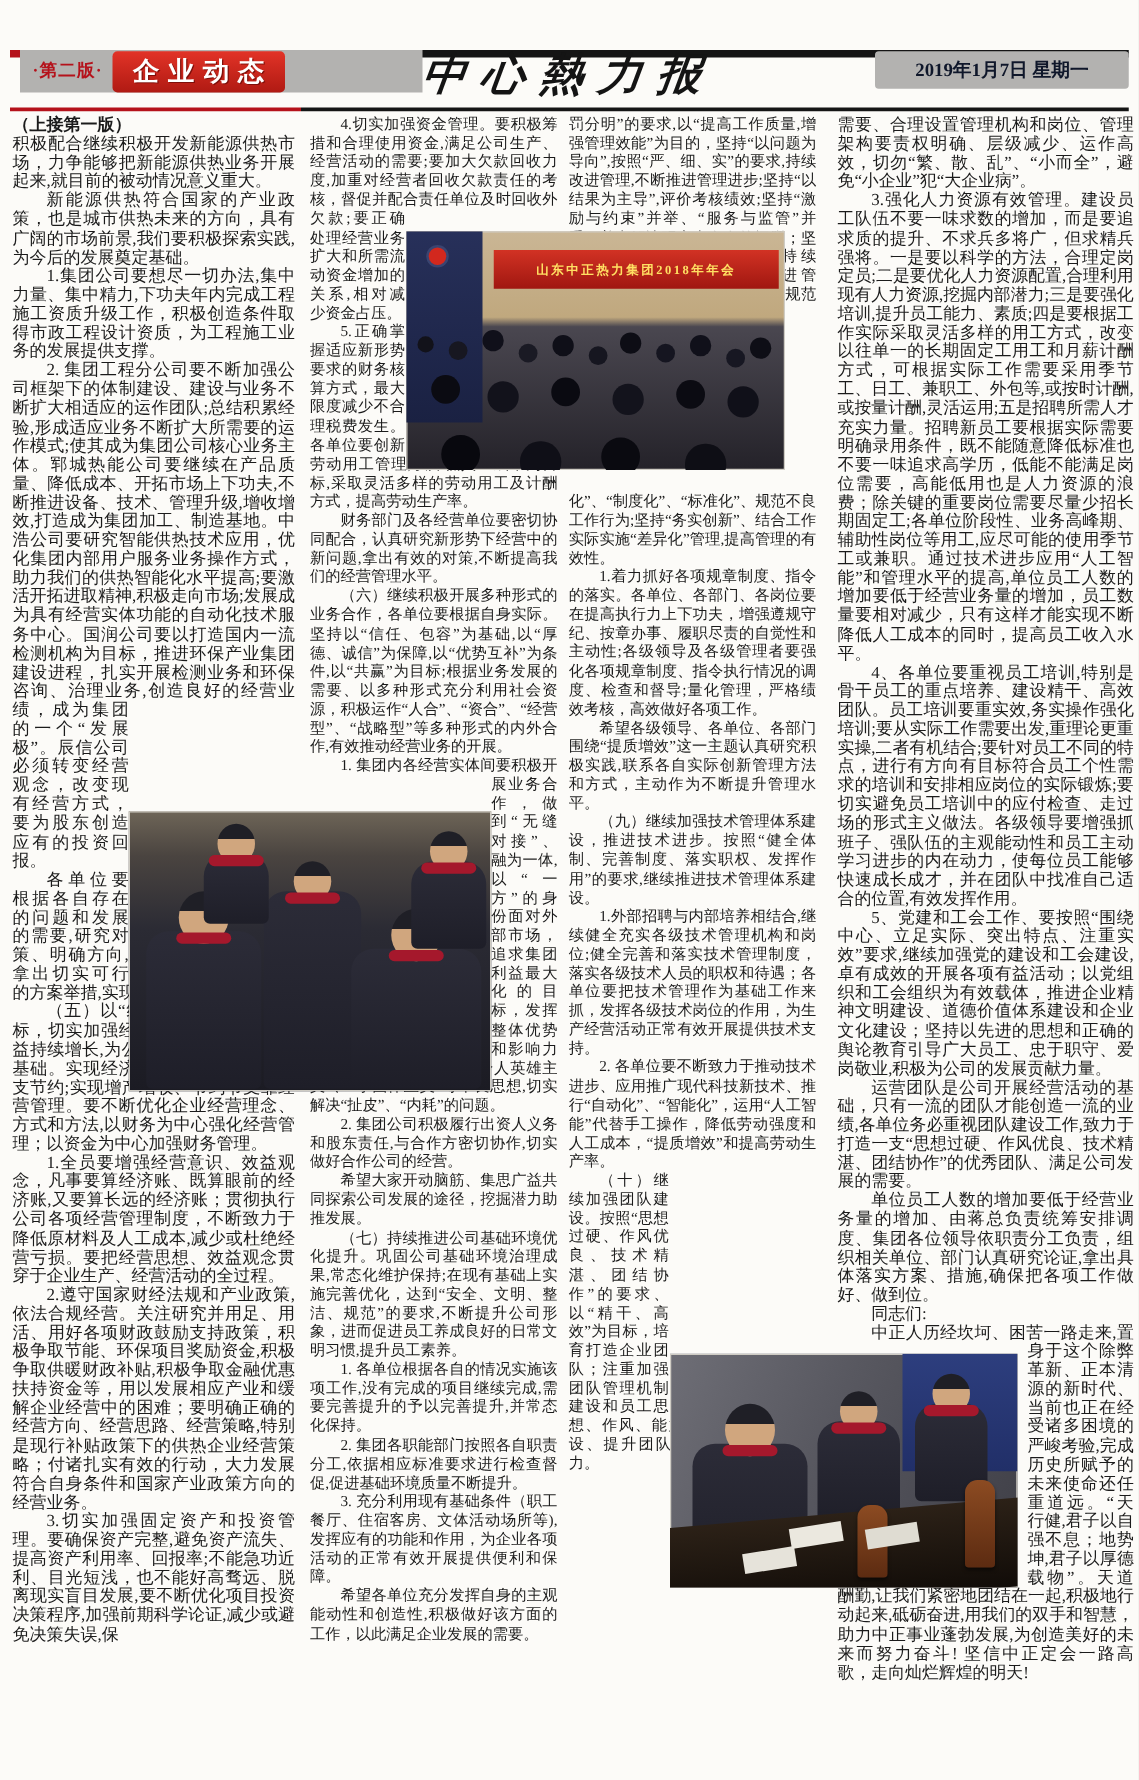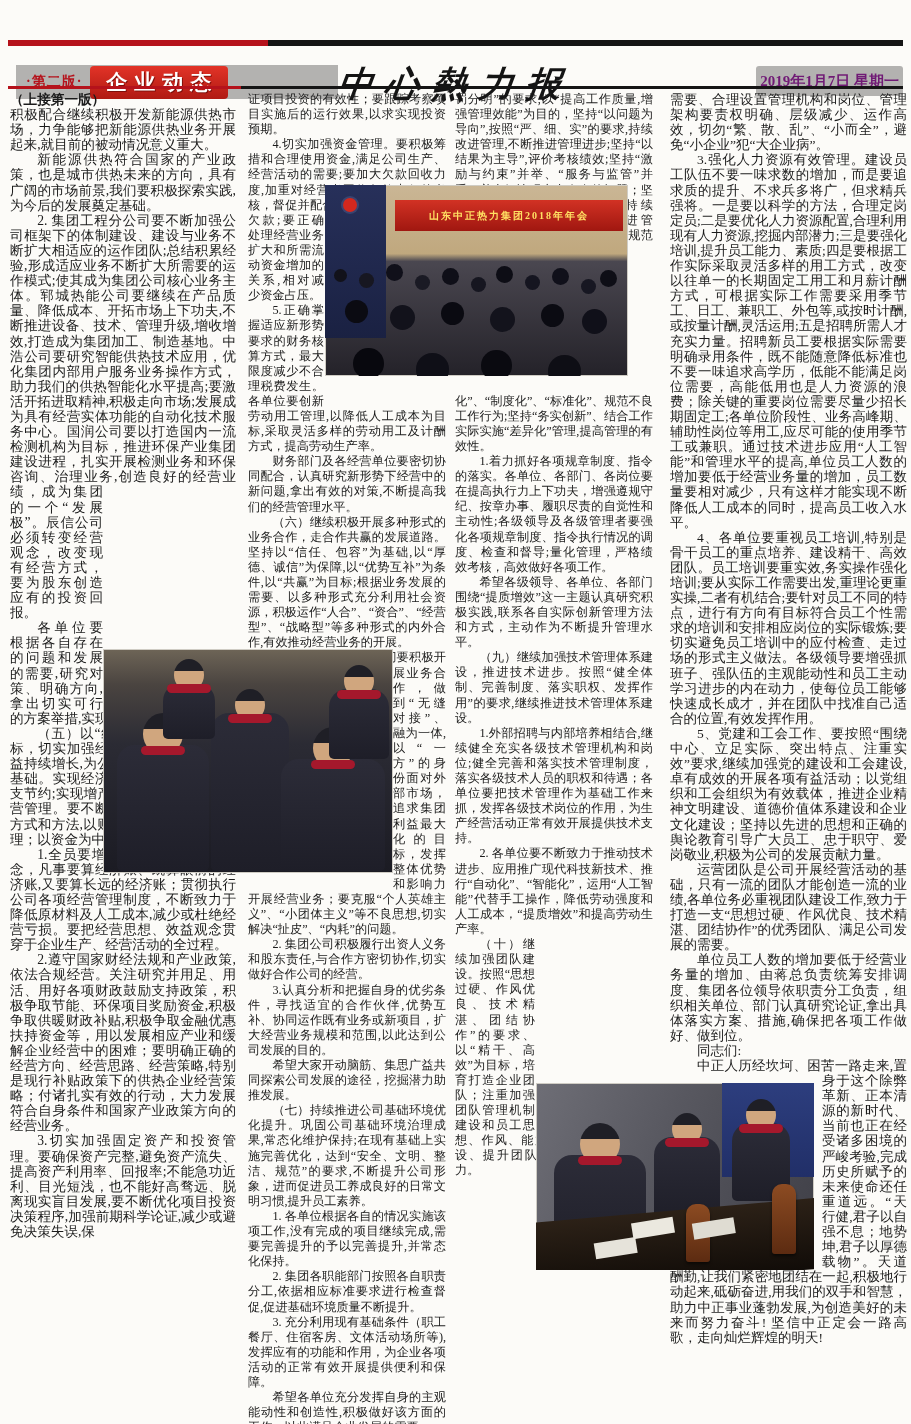--- a/index.html
+++ b/index.html
@@ -4,31 +4,31 @@
 <style>
   html,body{margin:0;padding:0;background:#e8e6e2;}
   #page{position:relative;width:911px;height:1424px;margin:0 auto;background:#fcfbf8;overflow:hidden;
         font-family:"Liberation Serif","DejaVu Serif",serif;color:#1b1b1b;}
   
   .rule-top{position:absolute;left:8px;right:8px;top:40px;height:6px;
             background:linear-gradient(90deg,var(--accent-red) 0 29%,#151515 29% 100%);}
   .rule-sub{position:absolute;left:8px;right:8px;top:86px;height:3px;
             background:linear-gradient(90deg,var(--accent-red) 0 26%,#151515 26% 100%);}
   
-  #header{position:absolute;left:8px;right:8px;top:65px;height:34px;}
+  #header{position:absolute;left:8px;right:8px;top:40px;height:34px;}
   .hdr-left{position:absolute;left:8px;top:0;height:34px;width:322px;background:var(--band-gray);
             display:flex;align-items:center;}
   .page-label{color:var(--accent-red);font-weight:bold;font-size:14px;letter-spacing:1px;margin:0 8px 0 10px;white-space:nowrap;}
   .section-box{background:linear-gradient(180deg,#e23327,#b01a13);color:#fff;font-weight:bold;font-size:21px;
                letter-spacing:7px;padding:2px 10px 3px 16px;border-radius:4px;white-space:nowrap;
                text-shadow:1px 1px 0 #7e0f0a;}
   .masthead{position:absolute;left:0;right:0;top:-4px;text-align:center;font-size:35px;font-weight:bold;
             letter-spacing:12px;transform:skewX(-7deg);color:#141414;white-space:nowrap;font-style:italic;}
   .date-box{position:absolute;right:0;top:1px;height:30px;background:var(--band-gray);border-radius:3px;
-            display:flex;align-items:center;padding:0 4px;font-weight:bold;font-size:15px;color:#701a75;white-space:nowrap;}
+            display:flex;align-items:center;padding:0 32px;font-weight:bold;font-size:15px;color:#0f172a;white-space:nowrap;}
   
   .col{position:absolute;text-align:justify;line-height:15.1px;}
   .col p{margin:0;text-indent:2em;}
   .col p.noindent{text-indent:0;}
   .col p.bold{font-weight:bold;}
   .c1{font-size:13.6px;}
   .c2{font-size:12.2px;}
   .c3{font-size:12.2px;}
   .c4{font-size:13.5px;}
   .ph-spacer{display:block;}
@@ -86,36 +86,35 @@
     <div class="date-box">2019年1月7日 星期一</div>
   </div>
 
   <div class="rule-sub"></div>
 
   <div id="cols">
       <div class="col c1" style="left: 10px; top: 92px; width: 226px;">
         <p class="bold noindent">（上接第一版）</p>
         <p class="noindent">积极配合继续积极开发新能源供热市场，力争能够把新能源供热业务开展起来,就目前的被动情况意义重大。</p>
         <p>新能源供热符合国家的产业政策，也是城市供热未来的方向，具有广阔的市场前景,我们要积极探索实践,为今后的发展奠定基础。</p>
+        <p>1.集团公司要想尽一切办法,集中力量、集中精力,下功夫年内完成工程施工资质升级工作，积极创造条件取得市政工程设计资质，为工程施工业务的发展提供支撑。</p>
         <p>2. 集团工程分公司要不断加强公司框架下的体制建设、建设与业务不断扩大相适应的运作团队;总结积累经验,形成适应业务不断扩大所需要的运作模式;使其成为集团公司核心业务主体。郓城热能公司要继续在产品质量、降低成本、开拓市场上下功夫,不断推进设备、技术、管理升级,增收增效,打造成为集团加工、制造基地。中浩公司要研究智能供热技术应用，优化集团内部用户服务业务操作方式，助力我们的供热智能化水平提高;要激活开拓进取精神,积极走向市场;发展成为具有经营实体功能的自动化技术服务中心。国润公司要以打造国内一流检测机构为目标，推进环保产业集团建设进程，扎实开展检测业务和环保咨询、治理业务,创造良好的经营<span class="ph-spacer f-right" style="width: 133px; height: 226px;"></span>业绩，成为集团的一个“发展极”。辰信公司必须转变经营观念，改变现有经营方式，要为股东创造应有的投资回报。</p>
         <p>各单位要根据各自存在的问题和发展的需要,研究对策、明确方向,拿出切实可行的方案举措,实现优异的经营业绩。</p>
         <p>（五）以“经营利润最大化”为目标，切实加强经营管理、保持经济效益持续增长,为公司生存发展奠定物质基础。实现经济效益靠增产增收和节支节约;实现增产增收、节约节支靠经营管理。要不断优化企业经营理念、方式和方法,以财务为中心强化经营管理；以资金为中心加强财务管理。</p>
         <p>1.全员要增强经营意识、效益观念，凡事要算经济账、既算眼前的经济账,又要算长远的经济账；贯彻执行公司各项经营管理制度，不断致力于降低原材料及人工成本,减少或杜绝经营亏损。要把经营思想、效益观念贯穿于企业生产、经营活动的全过程。</p>
         <p>2.遵守国家财经法规和产业政策,依法合规经营。关注研究并用足、用活、用好各项财政鼓励支持政策，积极争取节能、环保项目奖励资金,积极争取供暖财政补贴,积极争取金融优惠扶持资金等，用以发展相应产业和缓解企业经营中的困难；要明确正确的经营方向、经营思路、经营策略,特别是现行补贴政策下的供热企业经营策略；付诸扎实有效的行动，大力发展符合自身条件和国家产业政策方向的经营业务。</p>
         <p>3.切实加强固定资产和投资管理。要确保资产完整,避免资产流失、提高资产利用率、回报率;不能急功近利、目光短浅，也不能好高骛远、脱离现实盲目发展,要不断优化项目投资决策程序,加强前期科学论证,减少或避免决策失误,保</p>
       </div>
       <div class="col c2" style="left: 248px; top: 92px; width: 198px;">
-        <p class="noindent">证项目投资的有效性；要跟踪考察项目实施后的运行效果,以求实现投资预期。</p>
         <p>4.切实加强资金管理。要积极筹措和合理使用资金,满足公司生产、经营活动的需要;要加大欠款回收力度,加重对经营者回收欠款责任的考核，督促并配合<span class="ph-spacer f-right" style="width: 122px; height: 196px;"></span>责任单位及时回收外欠款;要正确处理经营业务扩大和所需流动资金增加的关系,相对减少资金占压。</p>
         <p>5.正确掌握适应新形势要求的财务核算方式，最大限度减少不合理税费发生。各单位要创新劳动用工管理,以降低人工成本为目标,采取灵活多样的劳动用工及计酬方式，提高劳动生产率。</p>
         <p>财务部门及各经营单位要密切协同配合，认真研究新形势下经营中的新问题,拿出有效的对策,不断提高我们的经营管理水平。</p>
-        <p>（六）继续积极开展多种形式的业务合作，走合作共赢的发展道路。坚持以“信任、包容”为基础,以“厚德、诚信”为保障,以“优势互补”为条件,以“共赢”为目标;根据业务发展的需要、以多种形式充分利用社会资源，积极运作“人合”、“资合”、“经营型”、“战略型”等多种形式的内外合作,有效推动经营业务的开展。</p>
+        <p>（六）继续积极开展多种形式的业务合作，各单位要根据自身实际。坚持以“信任、包容”为基础,以“厚德、诚信”为保障,以“优势互补”为条件,以“共赢”为目标;根据业务发展的需要、以多种形式充分利用社会资源，积极运作“人合”、“资合”、“经营型”、“战略型”等多种形式的内外合作,有效推动经营业务的开展。</p>
         <p>1. 集团内各经营实体间要积极开展<span class="ph-spacer f-left" style="width: 145px; height: 226px;"></span>业务合作，做到“无缝对接”、融为一体,以“一方”的身份面对外部市场，追求集团利益最大化的目标，发挥整体优势和影响力开展经营业务；要克服“个人英雄主义”、“小团体主义”等不良思想,切实解决“扯皮”、“内耗”的问题。</p>
         <p>2. 集团公司积极履行出资人义务和股东责任,与合作方密切协作,切实做好合作公司的经营。</p>
-        <p>3.认真分析和把握自身的优劣条件，寻找适宜的合作伙伴,优势互补、协同运作既有业务或新项目，扩大经营业务规模和范围,以此达到公司发展的目的。</p>
         <p>希望大家开动脑筋、集思广益共同探索公司发展的途径，挖掘潜力助推发展。</p>
         <p>（七）持续推进公司基础环境优化提升。巩固公司基础环境治理成果,常态化维护保持;在现有基础上实施完善优化，达到“安全、文明、整洁、规范”的要求,不断提升公司形象，进而促进员工养成良好的日常文明习惯,提升员工素养。</p>
         <p>1. 各单位根据各自的情况实施该项工作,没有完成的项目继续完成,需要完善提升的予以完善提升,并常态化保持。</p>
         <p>2. 集团各职能部门按照各自职责分工,依据相应标准要求进行检查督促,促进基础环境质量不断提升。</p>
         <p>3. 充分利用现有基础条件（职工餐厅、住宿客房、文体活动场所等),发挥应有的功能和作用，为企业各项活动的正常有效开展提供便利和保障。</p>
         <p>希望各单位充分发挥自身的主观能动性和创造性,积极做好该方面的工作，以此满足企业发展的需要。</p>
       </div>
       <div class="col c3" style="left: 455px; top: 92px; width: 198px;">
         <p class="noindent">罚分明”的要求,以“提高工作质量,增强管理效能”为目的，坚持“以问题为导向”,按照“严、细、实”的要求,持续改进管理,不断推进管理进步;坚持“以结果为主导”,评价考核绩效;坚持“激励与约束”并举、“服务与监管”并重、着力解决<span class="ph-spacer f-left" style="width: 155px; height: 196px;"></span>现实中存在的问题；坚持持续推进管理“规范化”、“制度化”、“标准化”、规范不良工作行为;坚持“务实创新”、结合工作实际实施“差异化”管理,提高管理的有效性。</p>
         <p>1.着力抓好各项规章制度、指令的落实。各单位、各部门、各岗位要在提高执行力上下功夫，增强遵规守纪、按章办事、履职尽责的自觉性和主动性;各级领导及各级管理者要强化各项规章制度、指令执行情况的调度、检查和督导;量化管理，严格绩效考核，高效做好各项工作。</p>

